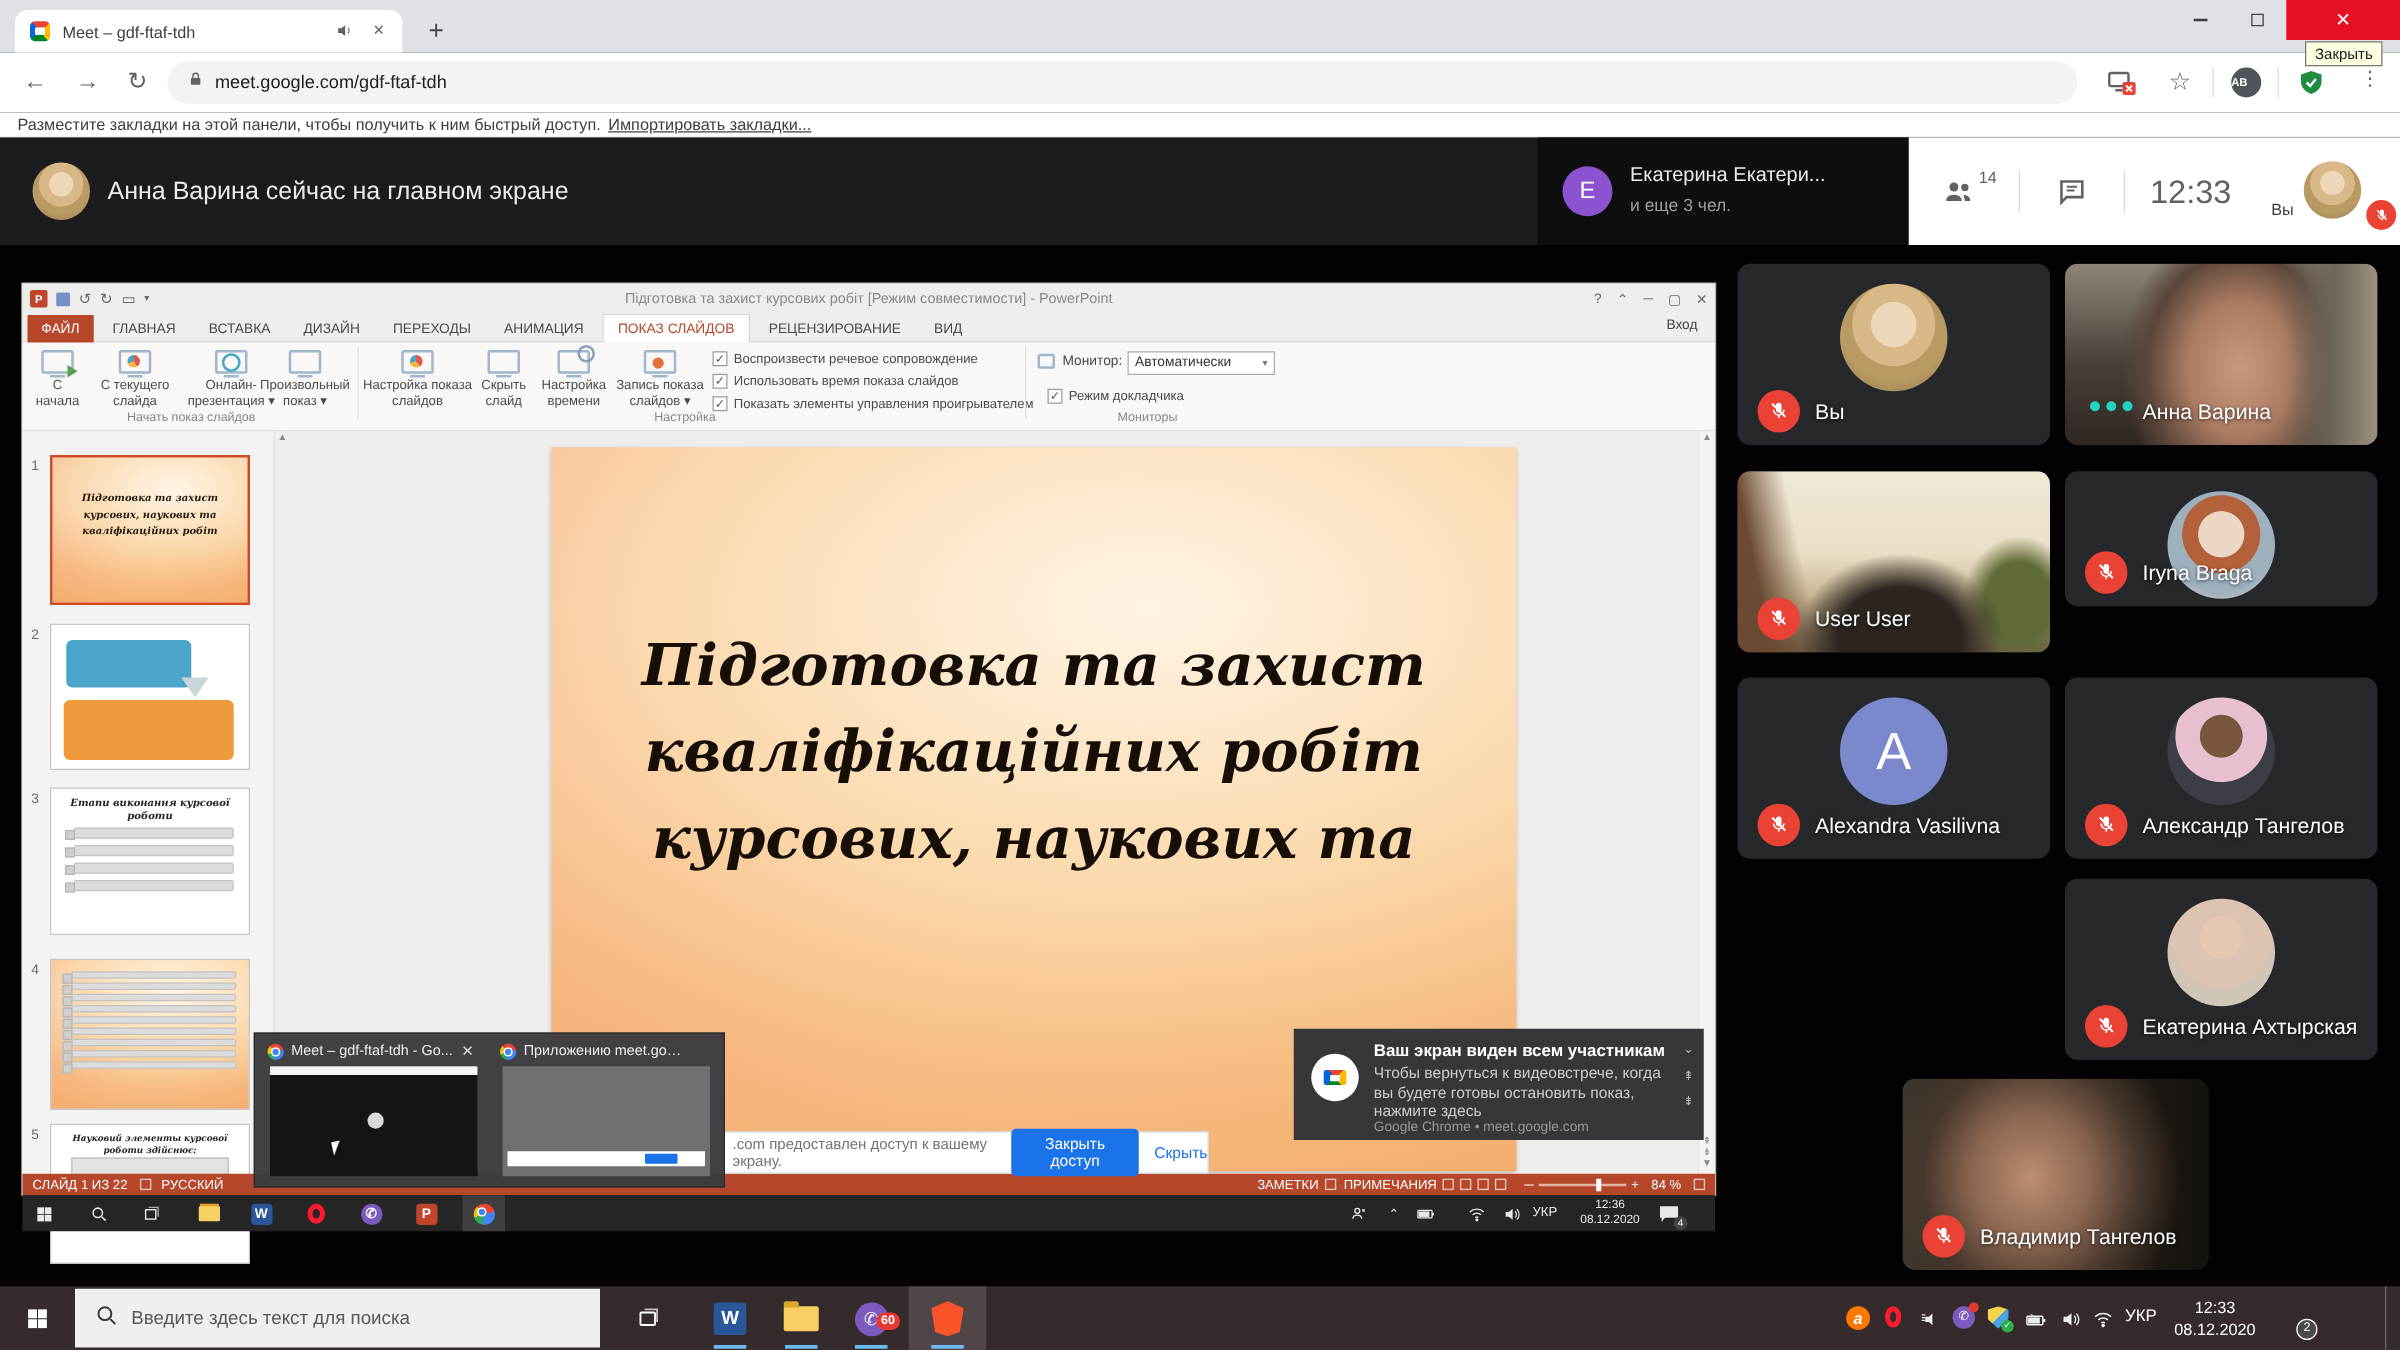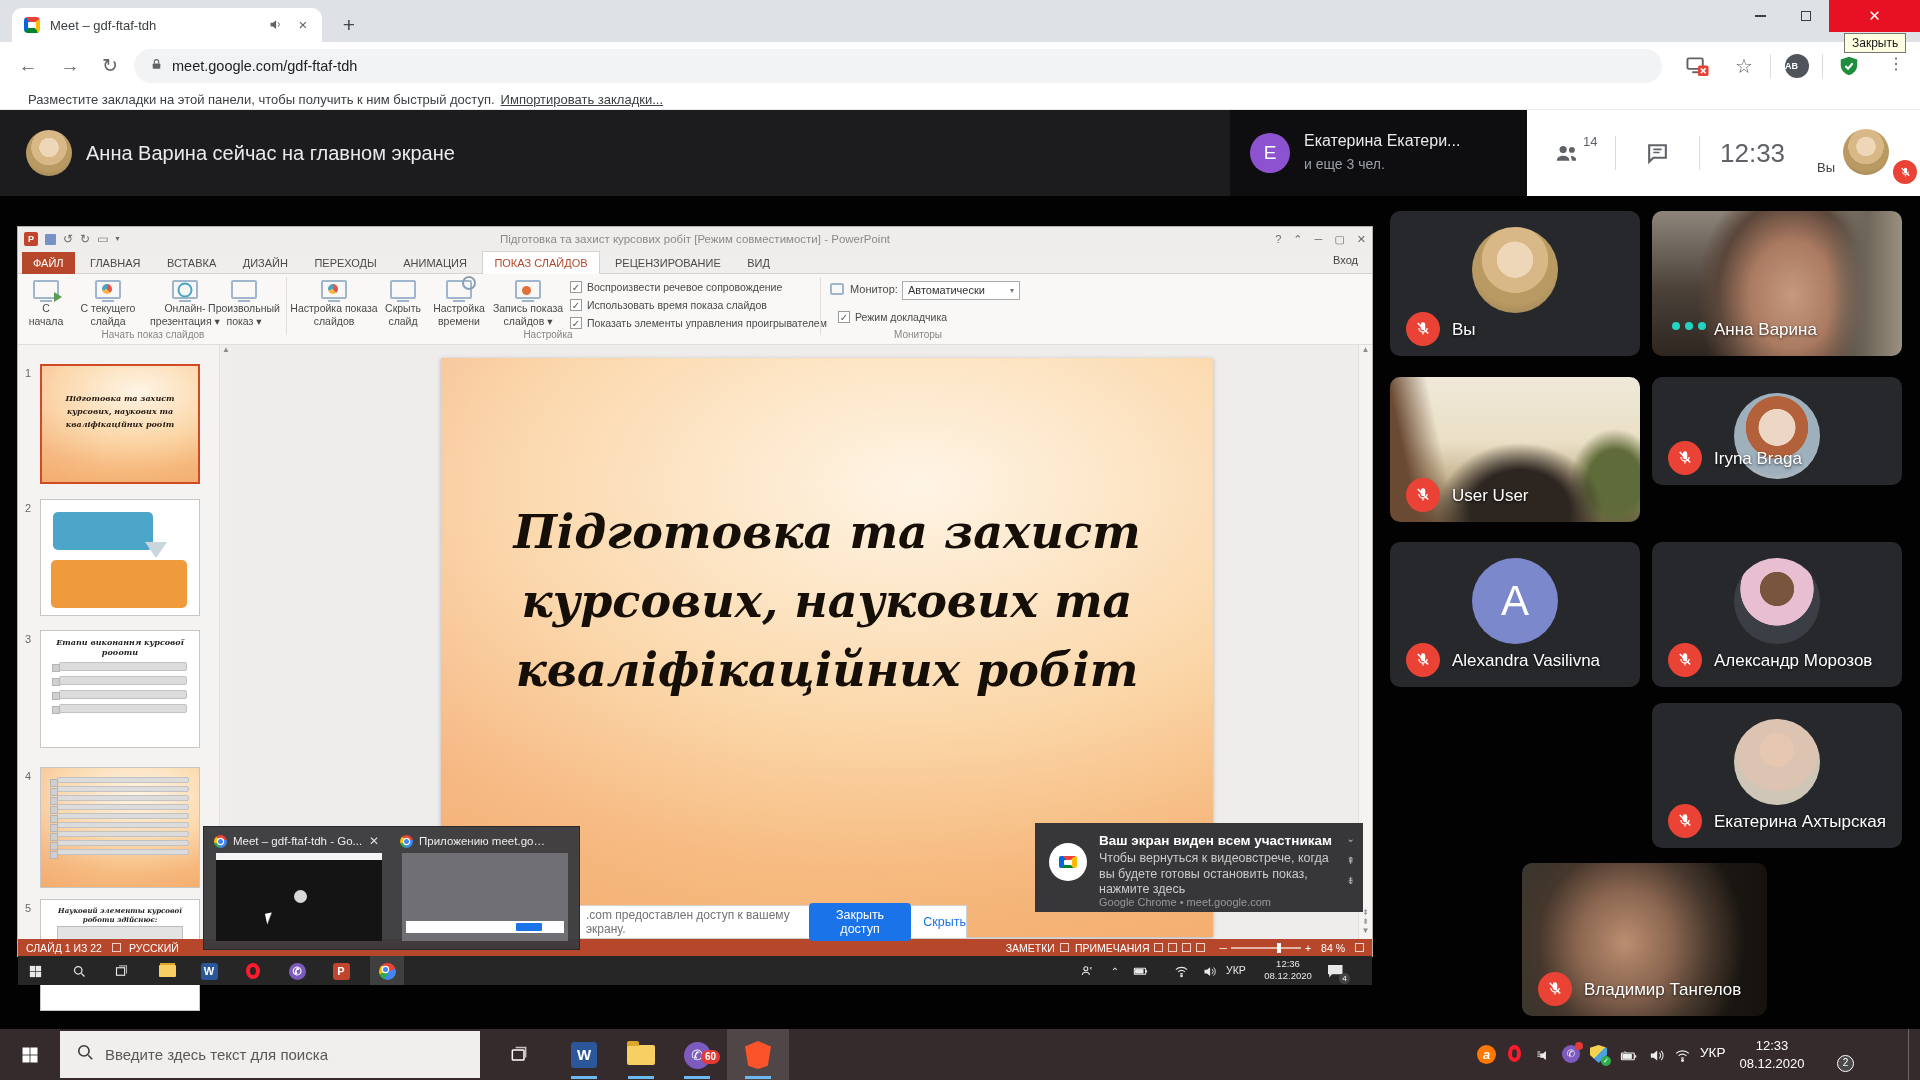--- a/index.html
+++ b/index.html
@@ -24,21 +24,21 @@
 #tooltip{left:1844px;top:33px;padding:2px 7px;background:#ffffe1;border:1px solid #767676;font-size:12px;color:#1a1a1a;z-index:99;white-space:nowrap}
 
 #navbar{left:0;top:42px;width:1920px;height:48px;background:#fff}
 .navic{top:12px;width:24px;height:24px;font-size:19px;color:#5f6368;text-align:center;line-height:24px}
 #omnibox{left:134px;top:7px;width:1528px;height:34px;background:#f1f3f4;border-radius:17px;display:flex;align-items:center;padding-left:16px}
 #urltext{font-size:14.5px;color:#202124;margin-left:9px}
 #abicon{left:1785px;top:12px;width:24px;height:24px;border-radius:50%;background:#50555b;color:#fff;font-size:9px;font-weight:bold;text-align:left;line-height:24px}
 .vsep{top:12px;width:1px;height:24px;background:#dadce0}
 #kebab{left:1884px;top:10px;width:24px;height:24px;color:#5f6368;font-size:16px;text-align:center;line-height:24px}
 
-#bookmarks{left:0;top:90px;width:1920px;height:20px;background:#fff;border-bottom:1px solid #e8eaed;display:flex;align-items:center;padding-left:28px;font-size:13px;color:#3c4043}
+#bookmarks{left:0;top:90px;width:1920px;height:20px;background:#fff;border-bottom:1px solid #e8eaed;display:flex;align-items:center;padding-left:14px;font-size:13px;color:#3c4043}
 #bookmarks a{margin-left:6px;text-decoration:underline;color:#3c4043}
 
 
 #meethdr{left:0;top:110px;width:1920px;height:108px;background:#1c1c1e}
 #hdrav{left:26px;top:20px;width:46px;height:46px;border-radius:50%}
 #banner{left:86px;top:0;height:86px;display:flex;align-items:center;font-size:20px;color:#e8eaed}
 #presentbox{left:1230px;top:0;width:297px;height:86px;background:#0e0e10}
 #presav{left:20px;top:23px;width:40px;height:40px;border-radius:50%;background:#8d52cf;color:#fff;font-size:19px;text-align:center;line-height:40px}
 #presl1{left:74px;top:22px;font-size:16px;color:#e8eaed}
 #presl2{left:74px;top:46px;font-size:14px;color:#9aa0a6}
@@ -376,22 +376,22 @@
               <div style="font-family:'DejaVu Serif',serif;font-style:italic;font-weight:700;font-size:7px;text-align:center;padding:6px 6px 0;color:#222">Науковий элементы курсової роботи здійснює:</div>
               <div class="ab" style="left:16px;top:26px;width:126px;height:14px;background:#e3e3e3;border:1px solid #bdbdbd"></div>
             </div>
             <div id="pscroll" class="ab">▲</div>
           </div>
 
           <div id="peditor" class="ab">
             <div id="slide" class="ab slidegrad">
               <div id="slidetitle">
                 <div>Підготовка та захист</div>
+                <div>кваліфікаційних робіт</div>
                 <div>курсових, наукових та</div>
-                <div>кваліфікаційних робіт</div>
               </div>
             </div>
             <div id="escroll" class="ab">▲<div style="position:absolute;bottom:4px;left:0;width:100%">⇞<br>⇟<br>▼</div></div>
           </div>
         </div>
 
         <div id="pstatus" class="ab">
           <span style="margin-left:8px">СЛАЙД 1 ИЗ 22</span>
           <span class="stv" style="margin-left:10px"></span>
           <span style="margin-left:8px">РУССКИЙ</span>
@@ -588,21 +588,21 @@
 
     <div class="tile" style="left:1652px;top:346px;width:250px;height:145px">
       <div class="av" style="background:radial-gradient(circle at 50% 36%,#7a553d 0 24%,#e8bfd1 25% 52%,#3b3e44 53% 100%)"></div>
       <div class="mic">
           <svg viewBox="0 0 24 24" width="18" height="18">
             <path fill="#fff" d="M12 13.5c1.66 0 3-1.34 3-3V6a3 3 0 0 0-6 0v4.5c0 1.66 1.34 3 3 3z"></path>
             <path fill="none" stroke="#fff" stroke-width="1.7" d="M6.5 10.5a5.5 5.5 0 0 0 11 0M12 16v3.2"></path>
             <path stroke="#fff" stroke-width="2.2" d="M5 4 19 18"></path>
           </svg>
         </div>
-      <span class="pname">Александр Морозов</span>
+      <span class="pname">Александр Тангелов</span>
     </div>
 
 
     <div class="tile" style="left:1652px;top:507px;width:250px;height:145px">
       <div class="av" style="background:radial-gradient(circle at 50% 36%,#e6c8b2 0 24%,#dcc3b2 25% 58%,#cfc6b8 59% 100%)"></div>
       <div class="mic">
           <svg viewBox="0 0 24 24" width="18" height="18">
             <path fill="#fff" d="M12 13.5c1.66 0 3-1.34 3-3V6a3 3 0 0 0-6 0v4.5c0 1.66 1.34 3 3 3z"></path>
             <path fill="none" stroke="#fff" stroke-width="1.7" d="M6.5 10.5a5.5 5.5 0 0 0 11 0M12 16v3.2"></path>
             <path stroke="#fff" stroke-width="2.2" d="M5 4 19 18"></path>

